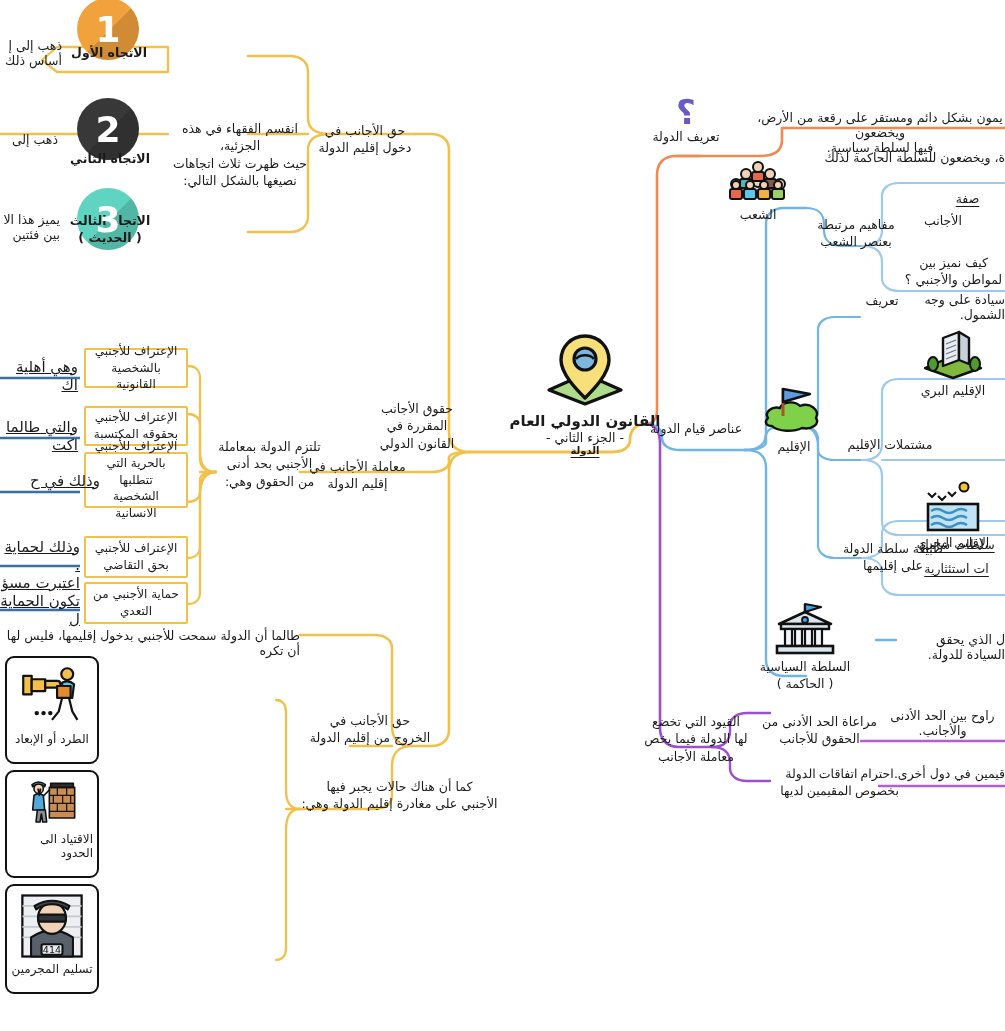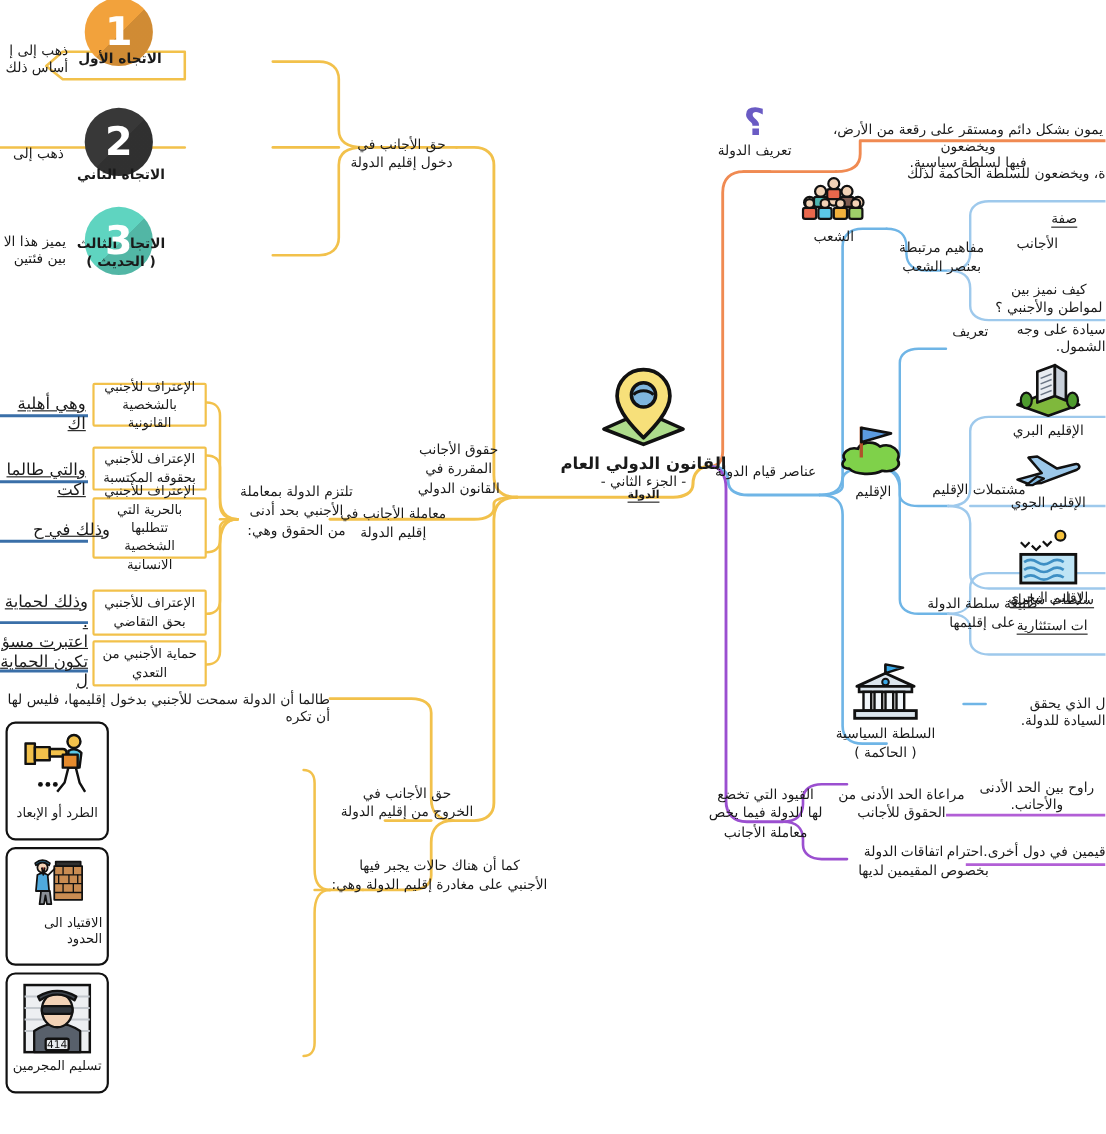--- a/index.html
+++ b/index.html
@@ -228,27 +228,20 @@
           <line x1="27" y1="21" x2="37" y2="17"></line>
         <line x1="27" y1="26" x2="37" y2="22"></line>
           <line x1="27" y1="31" x2="37" y2="27"></line>
       </g>
       <ellipse cx="14" cy="36" rx="5" ry="7" fill="#4E9B2E" stroke="#111" stroke-width="2"></ellipse>
       <ellipse cx="56" cy="36" rx="5" ry="7" fill="#4E9B2E" stroke="#111" stroke-width="2"></ellipse>
     </svg>
     <div class="lbl">الإقليم البري</div>
   </div>
 
-  <div class="node" style="left:908px;top:408px;width:90px;">
-    <svg class="art" width="64" height="40" viewBox="0 0 64 40" style="margin:0 auto;display:block;">
-      <path d="M4,28 L26,22 L14,8 L22,7 L40,18 L56,14 C60,13 62,17 58,19 L26,31 L14,32 Z" fill="#9CC8EA" stroke="#111" stroke-width="2.3" stroke-linejoin="round"></path>
-      <path d="M22,25 L12,33 L18,33 L28,27 Z" fill="#7FB6DE" stroke="#111" stroke-width="2.1" stroke-linejoin="round"></path>
-    </svg>
-    <div class="lbl">الإقليم الجوي</div>
-  </div>
 
   <div class="node" style="left:908px;top:480px;width:90px;">
     <svg class="art" width="66" height="54" viewBox="0 0 66 54" style="margin:0 auto;display:block;">
       <circle cx="44" cy="7" r="4.5" fill="#F5C23C" stroke="#111" stroke-width="2"></circle>
       <g stroke="#111" stroke-width="2" fill="none">
         <path d="M8,13 l4,4 l4,-4"></path>
           <path d="M18,16 l4,4 l4,-4"></path>
           <path d="M28,12 l4,4 l4,-4"></path>
       </g>
       <rect x="8" y="24" width="50" height="26" fill="#BFE4F5" stroke="#111" stroke-width="2.6"></rect>
@@ -312,20 +305,23 @@
   <div class="node" style="left:365px;top:400px;width:104px;">
     <div class="lbl">حقوق الأجانب
 المقررة في
 القانون الدولي</div>
   </div>
 
   <div class="node" style="left:310px;top:122px;width:110px;">
     <div class="lbl">حق الأجانب في
 دخول إقليم الدولة</div>
   </div>
+  <div class="node lbl" style="left:166px;top:120px;width:148px;">انقسم الفقهاء في هذه الجزئية،
+حيث ظهرت ثلاث اتجاهات
+نصيغها بالشكل التالي:</div>
 
   <div class="numico" style="left:77px;top:-2px;background:#F2A23C;">
       <div class="sh"></div>
       <span>1</span>
     </div>
   <div class="node" style="left:66px;top:44px;width:86px;">
     <div class="lbl" style="font-weight:bold;">الاتجاه الأول</div>
   </div>
   <div class="clip-l lbl" style="left:0px;top:38px;width:62px;text-align:right;">ذهب إلى إ
 أساس ذلك</div>

